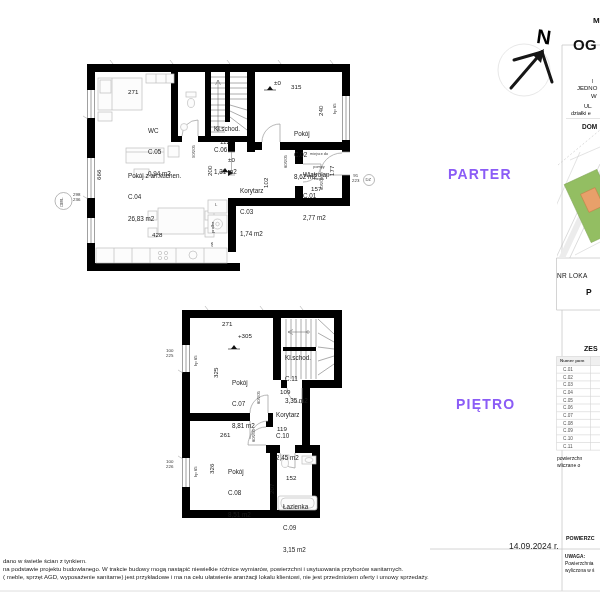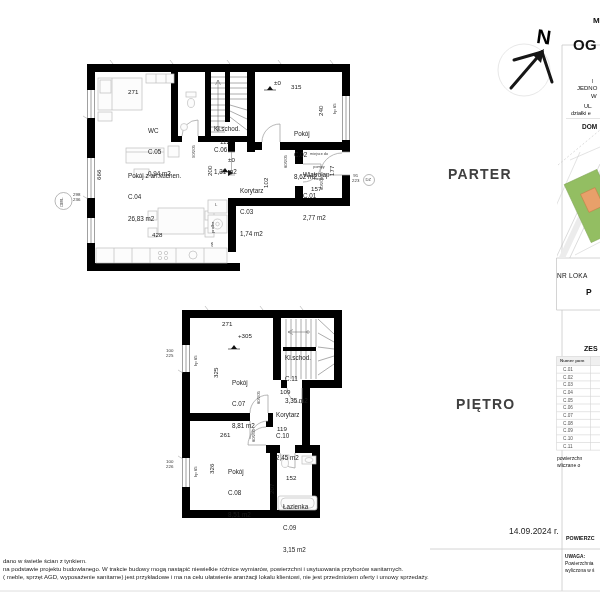--- a/index.html
+++ b/index.html
@@ -5,21 +5,21 @@
   html,body{margin:0;padding:0;background:#fff;}
   .sheet{position:relative;width:600px;height:600px;background:#fff;overflow:hidden;
          font-family:"Liberation Sans",sans-serif;color:#111;}
   svg.linework{position:absolute;left:0;top:0;}
   .t{position:absolute;white-space:pre;line-height:1.12;}
   .room{font-size:6.3px;line-height:1.16;color:#1c1c1c;}
   .dim{font-size:6.2px;color:#1c1c1c;}
   .t4{font-size:4.2px;color:#444;}
   .stk{font-size:4.4px;line-height:1.1;text-align:center;color:#333;}
   .rot{transform:rotate(-90deg);transform-origin:0 0;}
-  .floor-label{font-size:14px;font-weight:bold;letter-spacing:1.2px;color:#404040;}
+  .floor-label{font-size:14px;font-weight:bold;letter-spacing:1.2px;color:#8b5cf6;}
   .note3{font-size:3.8px;line-height:1.1;text-align:center;color:#444;width:38px;}
   .frag{color:#111;}
   .rowtxt{font-size:4.7px;color:#555;}
   .fine{font-size:6px;color:#222;}
 </style>
 </head>
 <body>
 
 <div class="sheet">
 
@@ -355,21 +355,21 @@
 <div class="t rowtxt" style="left:563px;top:389.9px">C.04</div>
 <div class="t rowtxt" style="left:563px;top:397.6px">C.05</div>
 <div class="t rowtxt" style="left:563px;top:405.3px">C.06</div>
 <div class="t rowtxt" style="left:563px;top:413px">C.07</div>
 <div class="t rowtxt" style="left:563px;top:420.7px">C.08</div>
 <div class="t rowtxt" style="left:563px;top:428.4px">C.09</div>
 <div class="t rowtxt" style="left:563px;top:436.1px">C.10</div>
 <div class="t rowtxt" style="left:563px;top:443.8px">C.11</div>
 <div class="t frag" style="left:557px;top:456px;font-size:5px">powierzchn</div>
 <div class="t frag" style="left:557px;top:462.5px;font-size:5px">wliczane o</div>
-<div class="t" style="left:509px;top:527px;font-size:8.5px;color:#222">14.09.2024 r.</div>
+<div class="t" style="left:509px;top:542px;font-size:8.5px;color:#222">14.09.2024 r.</div>
 <div class="t frag" style="left:566px;top:535.5px;font-size:5.3px;font-weight:bold">POWIERZC</div>
 <div class="t frag" style="left:565px;top:554px;font-size:4.8px;font-weight:bold">UWAGA:</div>
 <div class="t frag" style="left:565px;top:561px;font-size:4.8px">Powierzchnia</div>
 <div class="t frag" style="left:565px;top:567.5px;font-size:4.8px">wyliczona w ś</div>
 
 <div class="t fine" style="left:3px;top:558px">dano w świetle ścian z tynkiem.</div>
 <div class="t fine" style="left:3px;top:565.8px">na podstawie projektu budowlanego. W trakcie budowy mogą nastąpić niewielkie różnice wymiarów, powierzchni i usytuowania przyborów sanitarnych.</div>
 <div class="t fine" style="left:3px;top:573.6px">( meble, sprzęt AGD, wyposażenie sanitarne) jest przykładowe i ma na celu ułatwienie aranżacji lokalu klientowi, nie jest przedmiotem oferty i umowy sprzedaży.</div>
 
 </div>

